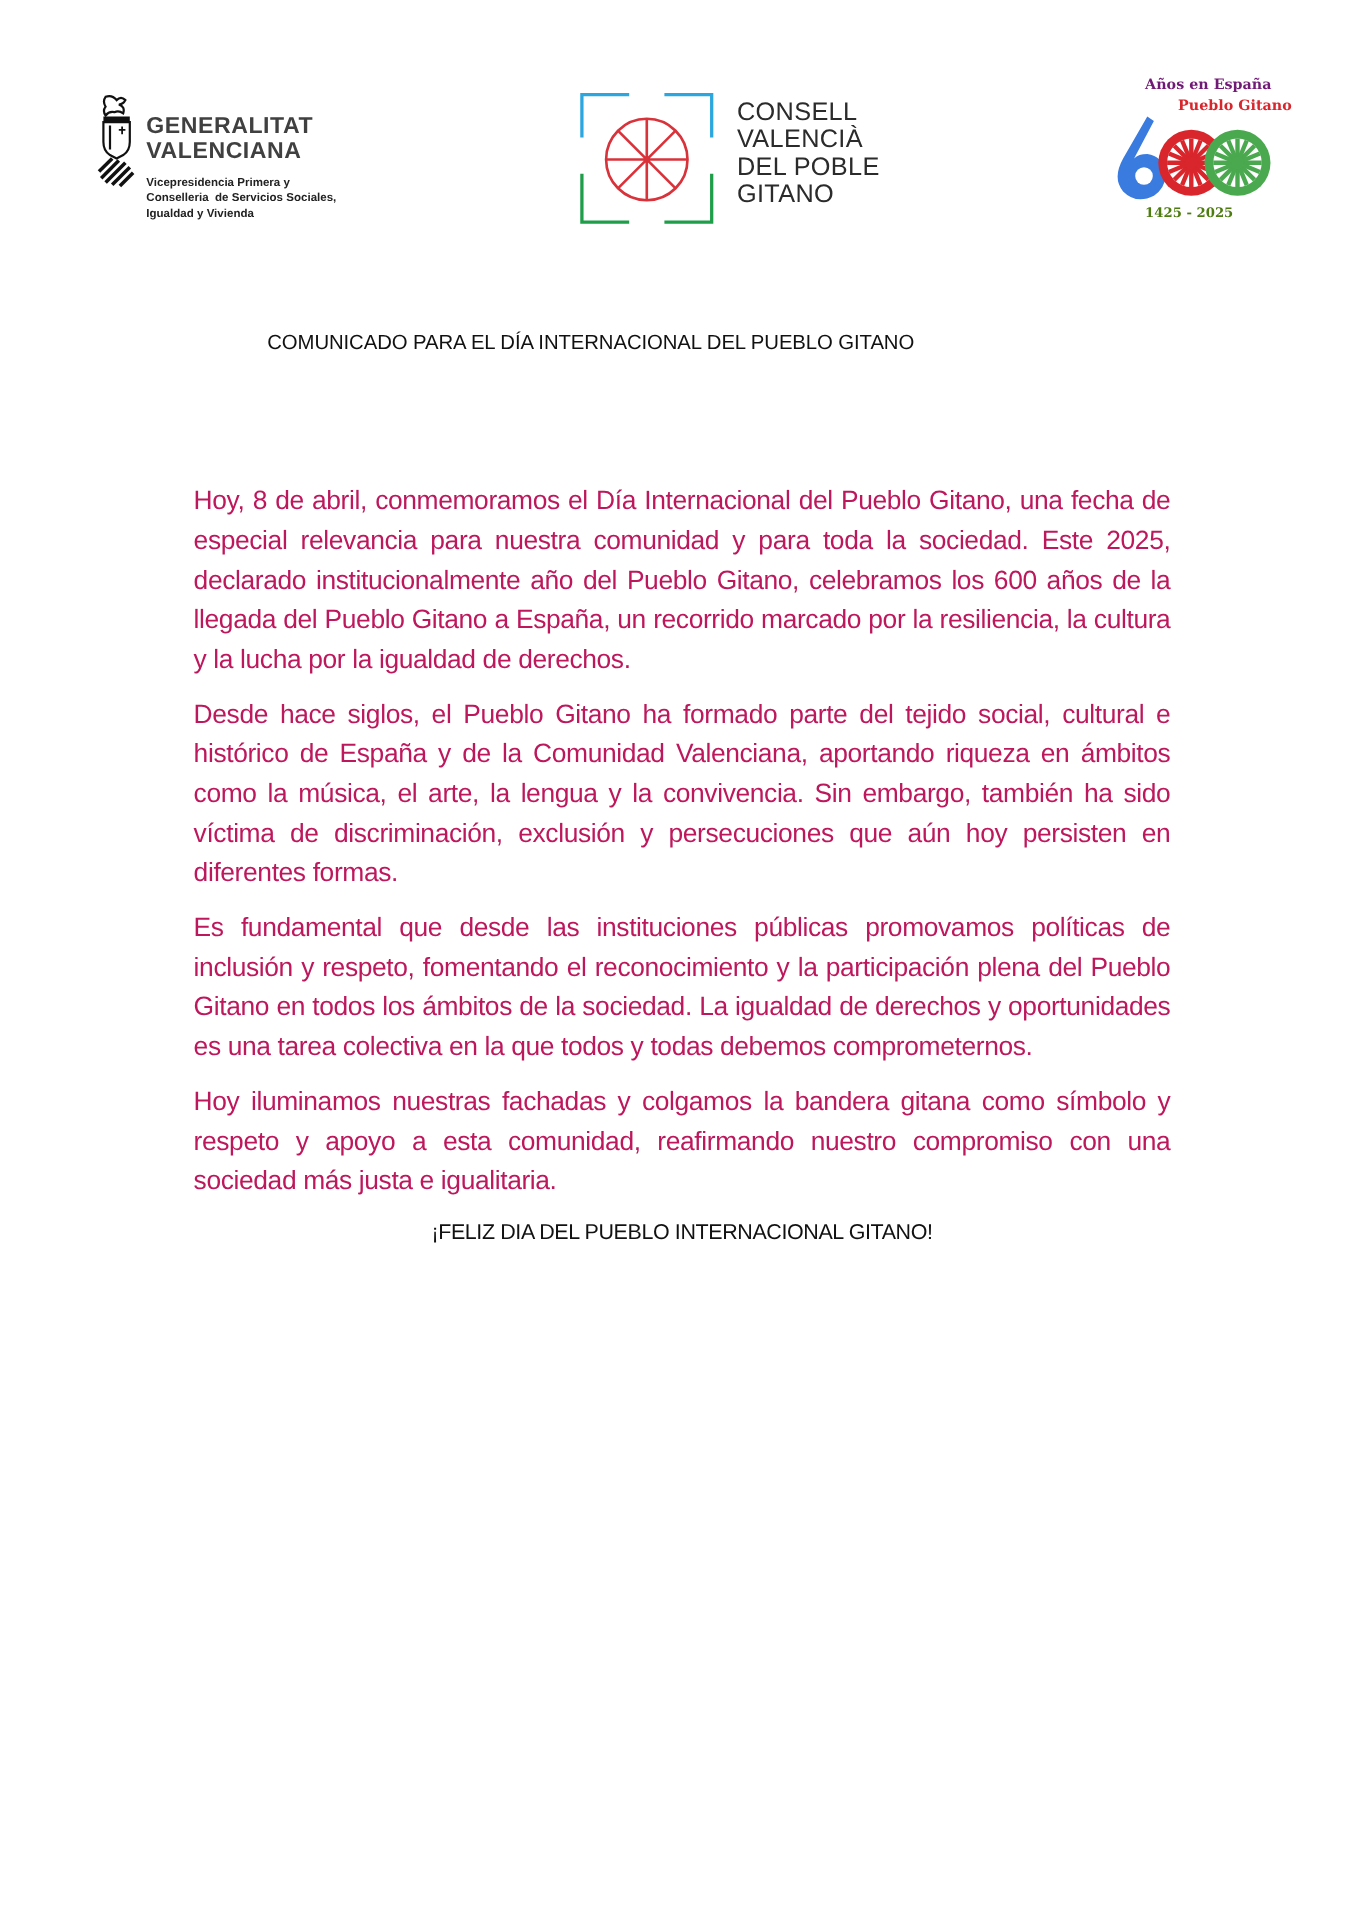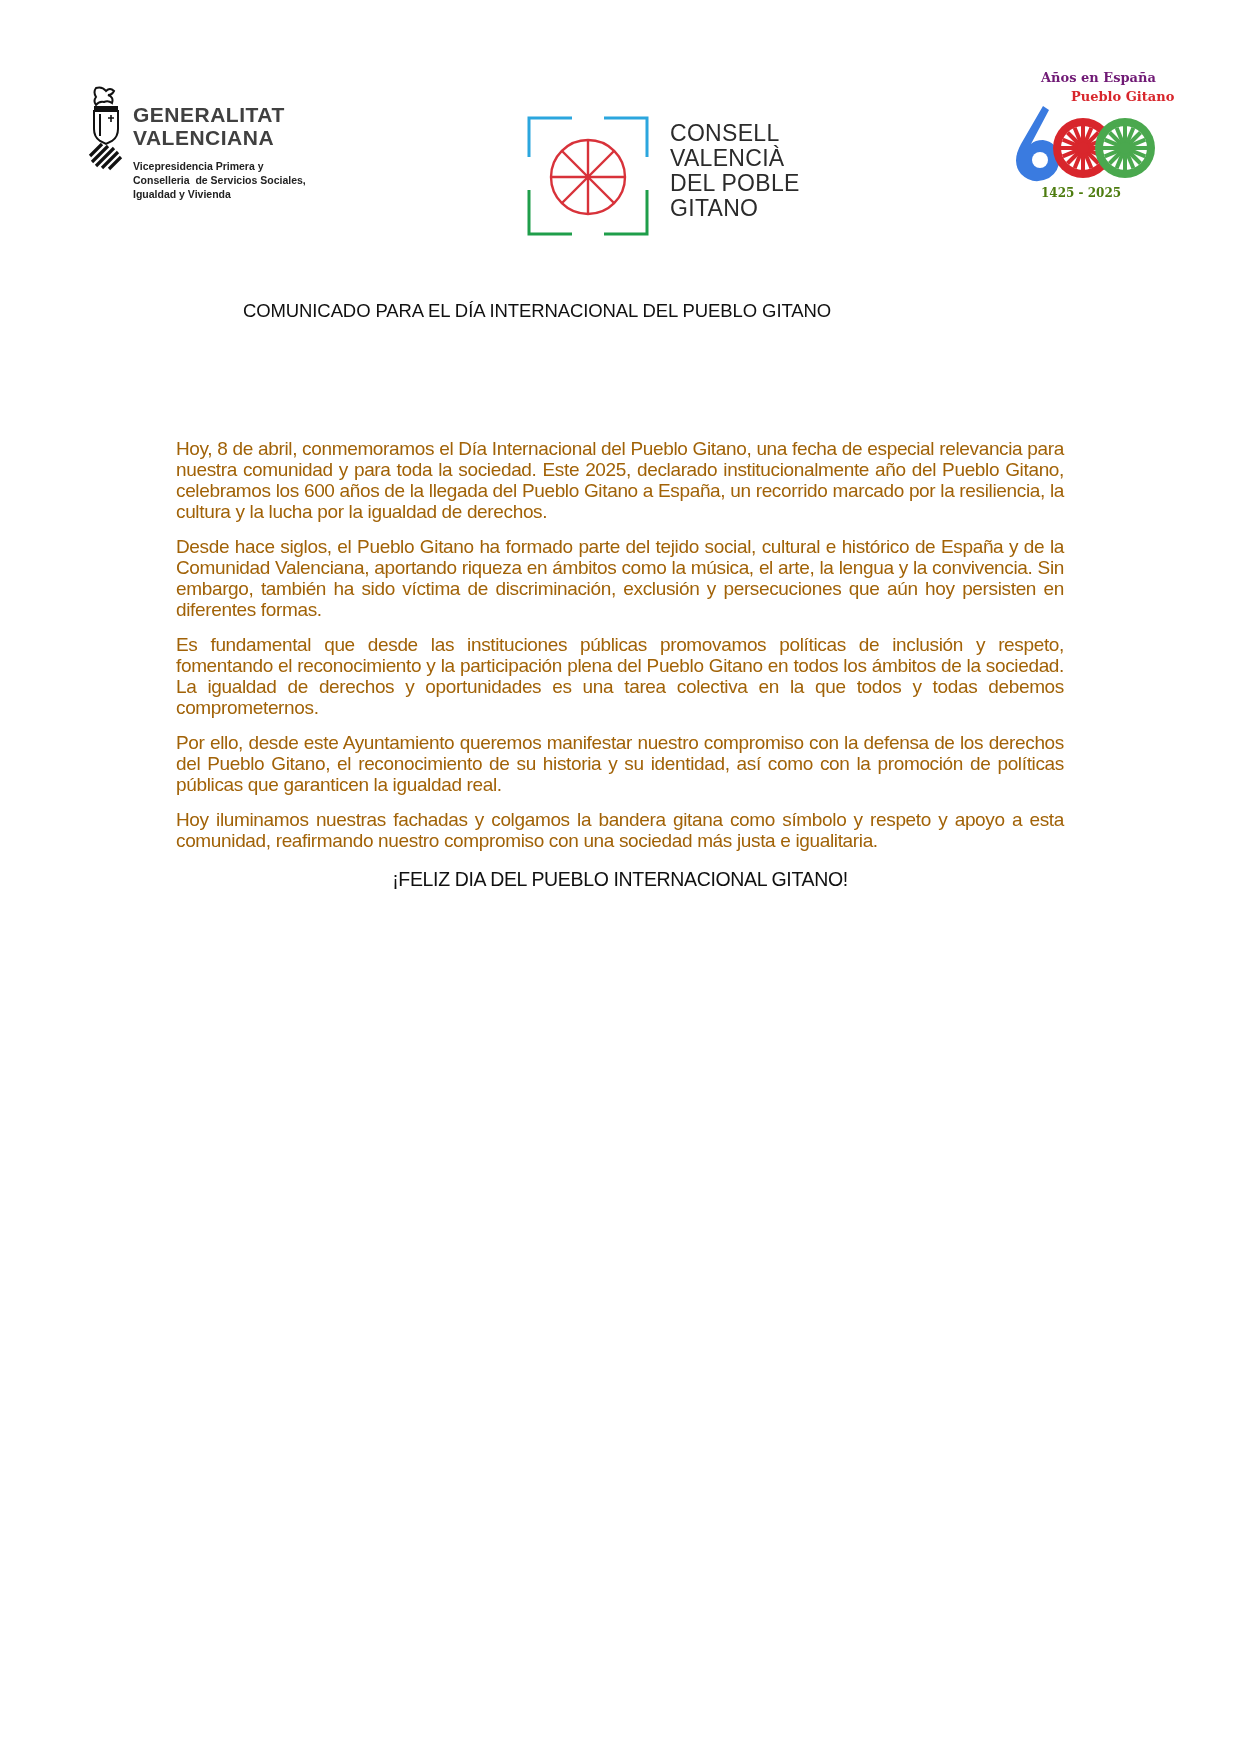--- a/index.html
+++ b/index.html
@@ -7,41 +7,41 @@
          font-family: "Liberation Sans", "DejaVu Sans", sans-serif; color: #111; }
 
   
   .logo-gva { position: absolute; left: 88px; top: 86px; width: 250px; height: 125px; }
   .gva-crest { position: absolute; left: 0; top: 0; width: 36px; height: 86px; }
   .gva-name { position: absolute; left: 45px; top: 17px; font-size: 21px; font-weight: bold;
               letter-spacing: 0.5px; line-height: 23px; color: #404040; }
   .gva-sub { position: absolute; left: 45px; top: 73px; font-size: 10.5px; font-weight: bold;
              line-height: 14px; color: #222; white-space: nowrap; }
 
-  .logo-consell { position: absolute; left: 527px; top: 83px; width: 290px; height: 124px; margin-top: 32px; }
+  .logo-consell { position: absolute; left: 527px; top: 83px; width: 290px; height: 124px; }
   .consell-mark { position: absolute; left: 0; top: 0; width: 122px; height: 122px; }
   .consell-text { position: absolute; left: 143px; top: 6px; font-size: 23px; line-height: 25px;
                   color: #2b2b2b; letter-spacing: 0.3px; font-weight: normal; }
 
   .logo-600 { position: absolute; left: 1003px; top: 68px; width: 160px; height: 140px; }
   .l600-top { position: absolute; left: 38px; top: 2px; font-family: "DejaVu Serif", serif;
               font-size: 13px; font-weight: bold; color: #701a75; white-space: nowrap; }
   .l600-mid { position: absolute; left: 68px; top: 21px; font-family: "DejaVu Serif", serif;
               font-size: 13px; font-weight: bold; color: #d8262c; white-space: nowrap; }
   .l600-art { position: absolute; left: 0; top: 36px; width: 160px; height: 80px; }
   .l600-years { position: absolute; left: 38px; top: 118px; font-family: "DejaVu Serif", serif;
                 font-size: 12px; font-weight: bold; color: #4d7c0f; white-space: nowrap; }
 
   
   .doc-title { position: absolute; left: 0; width: 1074px; top: 300px; text-align: center;
                font-size: 18.5px; color: #111; letter-spacing: -0.1px; }
 
   .body-text { position: absolute; left: 176px; top: 438px; width: 888px; }
-  .para { margin: 0 0 14px 0; font-size: 19px; line-height: 21px; text-align: justify;
-          color: #a16207; letter-spacing: -0.35px; word-spacing: 0px; }
+  .para { margin: 0 0 14px 0; font-size: 24px; line-height: 36px; text-align: justify;
+          color: #be185d; letter-spacing: -0.35px; word-spacing: 0px; }
   .closing { text-align: center; font-size: 19.5px; line-height: 29.5px; margin-top: 12px;
              color: #111; letter-spacing: -0.35px; }
 </style>
 </head>
 <body>
 
 <div class="logo-gva">
   <svg class="gva-crest" viewBox="0 0 36 86">
 
     <path d="M8 2 q6 -2 10 3 q4 -4 8 0 q-2 4 -6 4 q6 2 4 8 q-4 -3 -8 -1 q-5 -1 -8 3 q-3 -4 0 -8 q-3 -5 0 -9z" fill="none" stroke="#111" stroke-width="2"></path>
@@ -139,16 +139,15 @@
   </svg>
   <div class="l600-years">1425 - 2025</div>
 </div>
 
 <div class="doc-title">COMUNICADO PARA EL DÍA INTERNACIONAL DEL PUEBLO GITANO</div>
 
 <div class="body-text">
   <p class="para">Hoy, 8 de abril, conmemoramos el Día Internacional del Pueblo Gitano, una fecha de especial relevancia para nuestra comunidad y para toda la sociedad. Este 2025, declarado institucionalmente año del Pueblo Gitano, celebramos los 600 años de la llegada del Pueblo Gitano a España, un recorrido marcado por la resiliencia, la cultura y la lucha por la igualdad de derechos.</p>
   <p class="para">Desde hace siglos, el Pueblo Gitano ha formado parte del tejido social, cultural e histórico de España y de la Comunidad Valenciana, aportando riqueza en ámbitos como la música, el arte, la lengua y la convivencia. Sin embargo, también ha sido víctima de discriminación, exclusión y persecuciones que aún hoy persisten en diferentes formas.</p>
   <p class="para">Es fundamental que desde las instituciones públicas promovamos políticas de inclusión y respeto, fomentando el reconocimiento y la participación plena del Pueblo Gitano en todos los ámbitos de la sociedad. La igualdad de derechos y oportunidades es una tarea colectiva en la que todos y todas debemos comprometernos.</p>
-  <p class="para">Por ello, desde este Ayuntamiento queremos manifestar nuestro compromiso con la defensa de los derechos del Pueblo Gitano, el reconocimiento de su historia y su identidad, así como con la promoción de políticas públicas que garanticen la igualdad real.</p>
   <p class="para">Hoy iluminamos nuestras fachadas y colgamos la bandera gitana como símbolo y respeto y apoyo a esta comunidad, reafirmando nuestro compromiso con una sociedad más justa e igualitaria.</p>
   <div class="closing">¡FELIZ DIA DEL PUEBLO INTERNACIONAL GITANO!</div>
 </div>
 
 </body></html>

